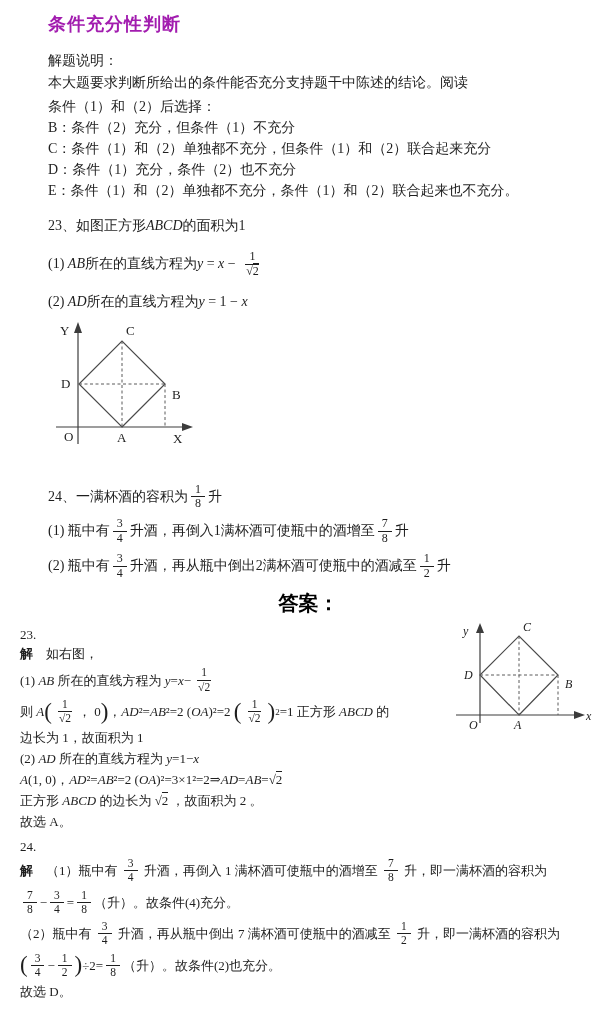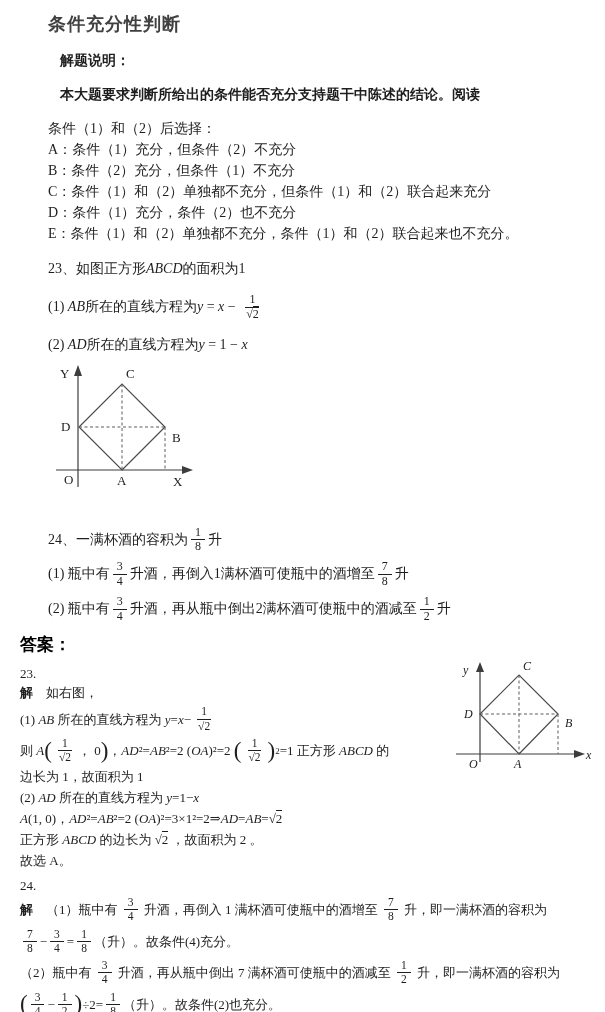--- a/index.html
+++ b/index.html
@@ -3,32 +3,32 @@
 <meta charset="utf-8">
 <style>
   html,body{margin:0;padding:0;background:#fff;}
   body{width:605px;height:1012px;overflow:hidden;}
   .page{
     position:relative;box-sizing:border-box;width:605px;height:1012px;
     padding:12px 8px 0 48px;background:#fff;color:#1e1e1e;
     font-family:"Liberation Serif","DejaVu Serif",serif;font-size:14px;
   }
   .title{font-family:"Liberation Sans","DejaVu Sans",sans-serif;font-weight:bold;
-    font-size:18px;color:#404040;margin:0 0 14px 0;letter-spacing:1px;}
-  .instr p{margin:12px;line-height:22px;font-weight:bold;}
+    font-size:18px;color:#a21caf;margin:0 0 14px 0;letter-spacing:1px;}
+  .instr p{margin:0;line-height:22px;}
   .opts{margin-top:2px;}
   .opts p{margin:0;line-height:21px;}
   .rich{display:flex;align-items:center;white-space:pre;margin:0;}
   .q-stem{margin:15px 0 0 0;line-height:20px;}
   .q-cond{margin-top:13px;}
   .fig-block{margin:8px 0 0 0;}
   .q24-stem{margin-top:21px;}
   .q24-cond{margin-top:4px;}
   .ans-heading{font-family:"Liberation Sans","DejaVu Sans",sans-serif;font-weight:bold;
-    font-size:17px;color:#000;margin:9px 0 8px -28px;}
+    font-size:20px;color:#000;margin:9px 0 8px -28px;text-align:center;}
   .ans{display:flex;margin-left:-28px;font-size:13px;flex-direction:column;}
   .ans-no{flex:none;width:26px;line-height:19px;}
   .ans-body p{margin:0 0 2px 0;line-height:19px;}
   .a23{position:relative;}
   .a23 .ans-body{width:428px;}
   .ans-fig{position:absolute;left:432px;top:-6px;}
   .bd{font-weight:bold;}
   .it{font-style:italic;}
   .frac{display:inline-flex;flex-direction:column;align-items:center;
     font-size:12px;line-height:1.15;margin:1px 3px;vertical-align:middle;}
@@ -52,21 +52,20 @@
 
   <h1 class="title">条件充分性判断</h1>
 
   <div class="instr">
     <p>解题说明：</p>
     <p>本大题要求判断所给出的条件能否充分支持题干中陈述的结论。阅读</p>
   </div>
 
   <div class="opts">
     <p>条件（1）和（2）后选择：</p>
-    <p><span>A：</span><span>条件（1）充分，但条件（2）不充分</span></p>
     <p><span>B：</span><span>条件（2）充分，但条件（1）不充分</span></p>
     <p><span>C：</span><span>条件（1）和（2）单独都不充分，但条件（1）和（2）联合起来充分</span></p>
     <p><span>D：</span><span>条件（1）充分，条件（2）也不充分</span></p>
     <p><span>E：</span><span>条件（1）和（2）单独都不充分，条件（1）和（2）联合起来也不充分。</span></p>
   </div>
 
   <p class="rich q-stem"><span class="tx">23、如图正方形</span><span class="it">ABCD</span><span class="tx">的面积为1</span></p>
   <p class="rich q-cond"><span class="tx">(1) </span><span class="it">AB</span><span class="tx">所在的直线方程为</span><span class="it">y</span><span class="tx"> = </span><span class="it">x</span><span class="tx"> − </span><span class="frac"><span class="fnum">1</span><span class="fden"><span>√</span><span class="vinc">2</span></span></span></p>
   <p class="rich q-cond"><span class="tx">(2) </span><span class="it">AD</span><span class="tx">所在的直线方程为</span><span class="it">y</span><span class="tx"> = 1 − </span><span class="it">x</span></p>
 

